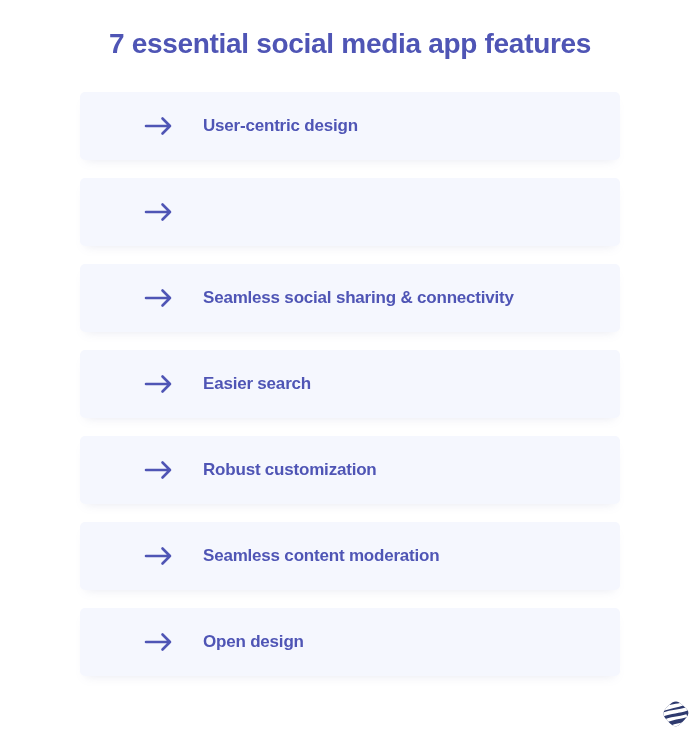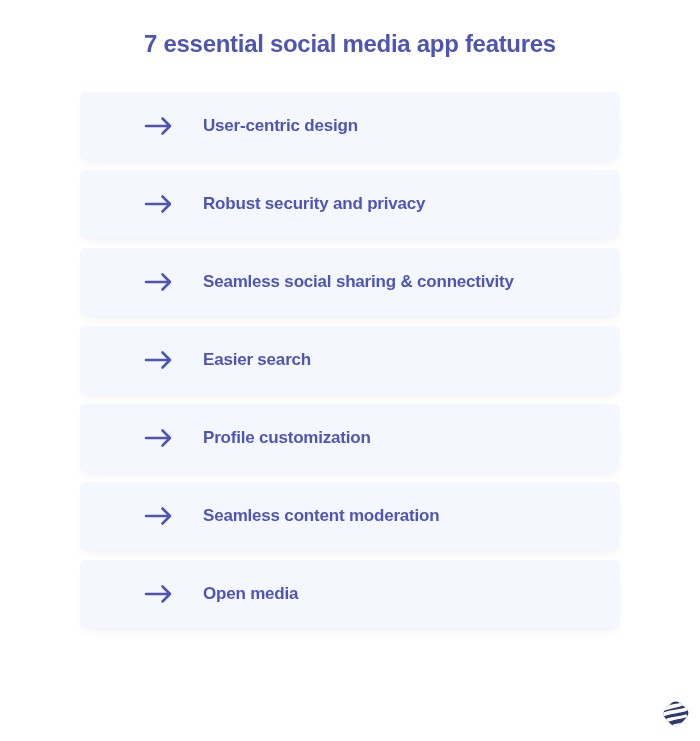--- a/index.html
+++ b/index.html
@@ -22,36 +22,36 @@
     position: relative;
   }
 
   
   .title {
     position: absolute;
     top: 24px;
     left: 0;
     width: 700px;
     text-align: center;
-    font-size: 24px;
+    font-size: 28px;
     font-weight: bold;
     letter-spacing: -0.3px;
     color: #4f55b5;
     line-height: 40px;
   }
 
   
   .list {
     position: absolute;
     top: 92px;
     left: 80px;
     width: 540px;
     display: flex;
     flex-direction: column;
-    gap: 10px;
+    gap: 18px;
   }
 
   .card {
     position: relative;
     height: 68px;
     background: #f5f7fe;
     border-radius: 5px;
     display: flex;
     align-items: center;
     box-shadow: 0 6px 10px -6px rgba(120, 130, 180, 0.18);
@@ -108,21 +108,20 @@
       </span>
       <span class="card-label">User-centric design</span>
     </div>
 
     <div class="card">
       <span class="arrow-icon">
         <svg viewBox="0 0 30 24" xmlns="http://www.w3.org/2000/svg">
           <path d="M2 12 H26 M18.5 4.5 L26 12 L18.5 19.5" fill="none" stroke="#4f55b5" stroke-width="2.6" stroke-linecap="round" stroke-linejoin="round"></path>
         </svg>
       </span>
-      <span class="card-label">Robust security and privacy</span>
     </div>
 
     <div class="card">
       <span class="arrow-icon">
         <svg viewBox="0 0 30 24" xmlns="http://www.w3.org/2000/svg">
           <path d="M2 12 H26 M18.5 4.5 L26 12 L18.5 19.5" fill="none" stroke="#4f55b5" stroke-width="2.6" stroke-linecap="round" stroke-linejoin="round"></path>
         </svg>
       </span>
       <span class="card-label">Seamless social sharing &amp; connectivity</span>
     </div>
@@ -135,39 +134,39 @@
       </span>
       <span class="card-label">Easier search</span>
     </div>
 
     <div class="card">
       <span class="arrow-icon">
         <svg viewBox="0 0 30 24" xmlns="http://www.w3.org/2000/svg">
           <path d="M2 12 H26 M18.5 4.5 L26 12 L18.5 19.5" fill="none" stroke="#4f55b5" stroke-width="2.6" stroke-linecap="round" stroke-linejoin="round"></path>
         </svg>
       </span>
-      <span class="card-label">Profile customization</span>
+      <span class="card-label">Robust customization</span>
     </div>
 
     <div class="card">
       <span class="arrow-icon">
         <svg viewBox="0 0 30 24" xmlns="http://www.w3.org/2000/svg">
           <path d="M2 12 H26 M18.5 4.5 L26 12 L18.5 19.5" fill="none" stroke="#4f55b5" stroke-width="2.6" stroke-linecap="round" stroke-linejoin="round"></path>
         </svg>
       </span>
       <span class="card-label">Seamless content moderation</span>
     </div>
 
     <div class="card">
       <span class="arrow-icon">
         <svg viewBox="0 0 30 24" xmlns="http://www.w3.org/2000/svg">
           <path d="M2 12 H26 M18.5 4.5 L26 12 L18.5 19.5" fill="none" stroke="#4f55b5" stroke-width="2.6" stroke-linecap="round" stroke-linejoin="round"></path>
         </svg>
       </span>
-      <span class="card-label">Open media</span>
+      <span class="card-label">Open design</span>
     </div>
 
   </div>
 
   <div class="logo">
     <svg viewBox="0 0 28 28" xmlns="http://www.w3.org/2000/svg">
       <defs>
         <clipPath id="logoClip">
           <path d="M14 1.5 C16 1.5 17.6 2.6 19.8 4.4 C22.5 6.6 25.4 9.2 26.2 11.6
                    C27 14 25.6 16.4 22.8 19.4 C20 22.4 17 25.6 14.4 26.2

